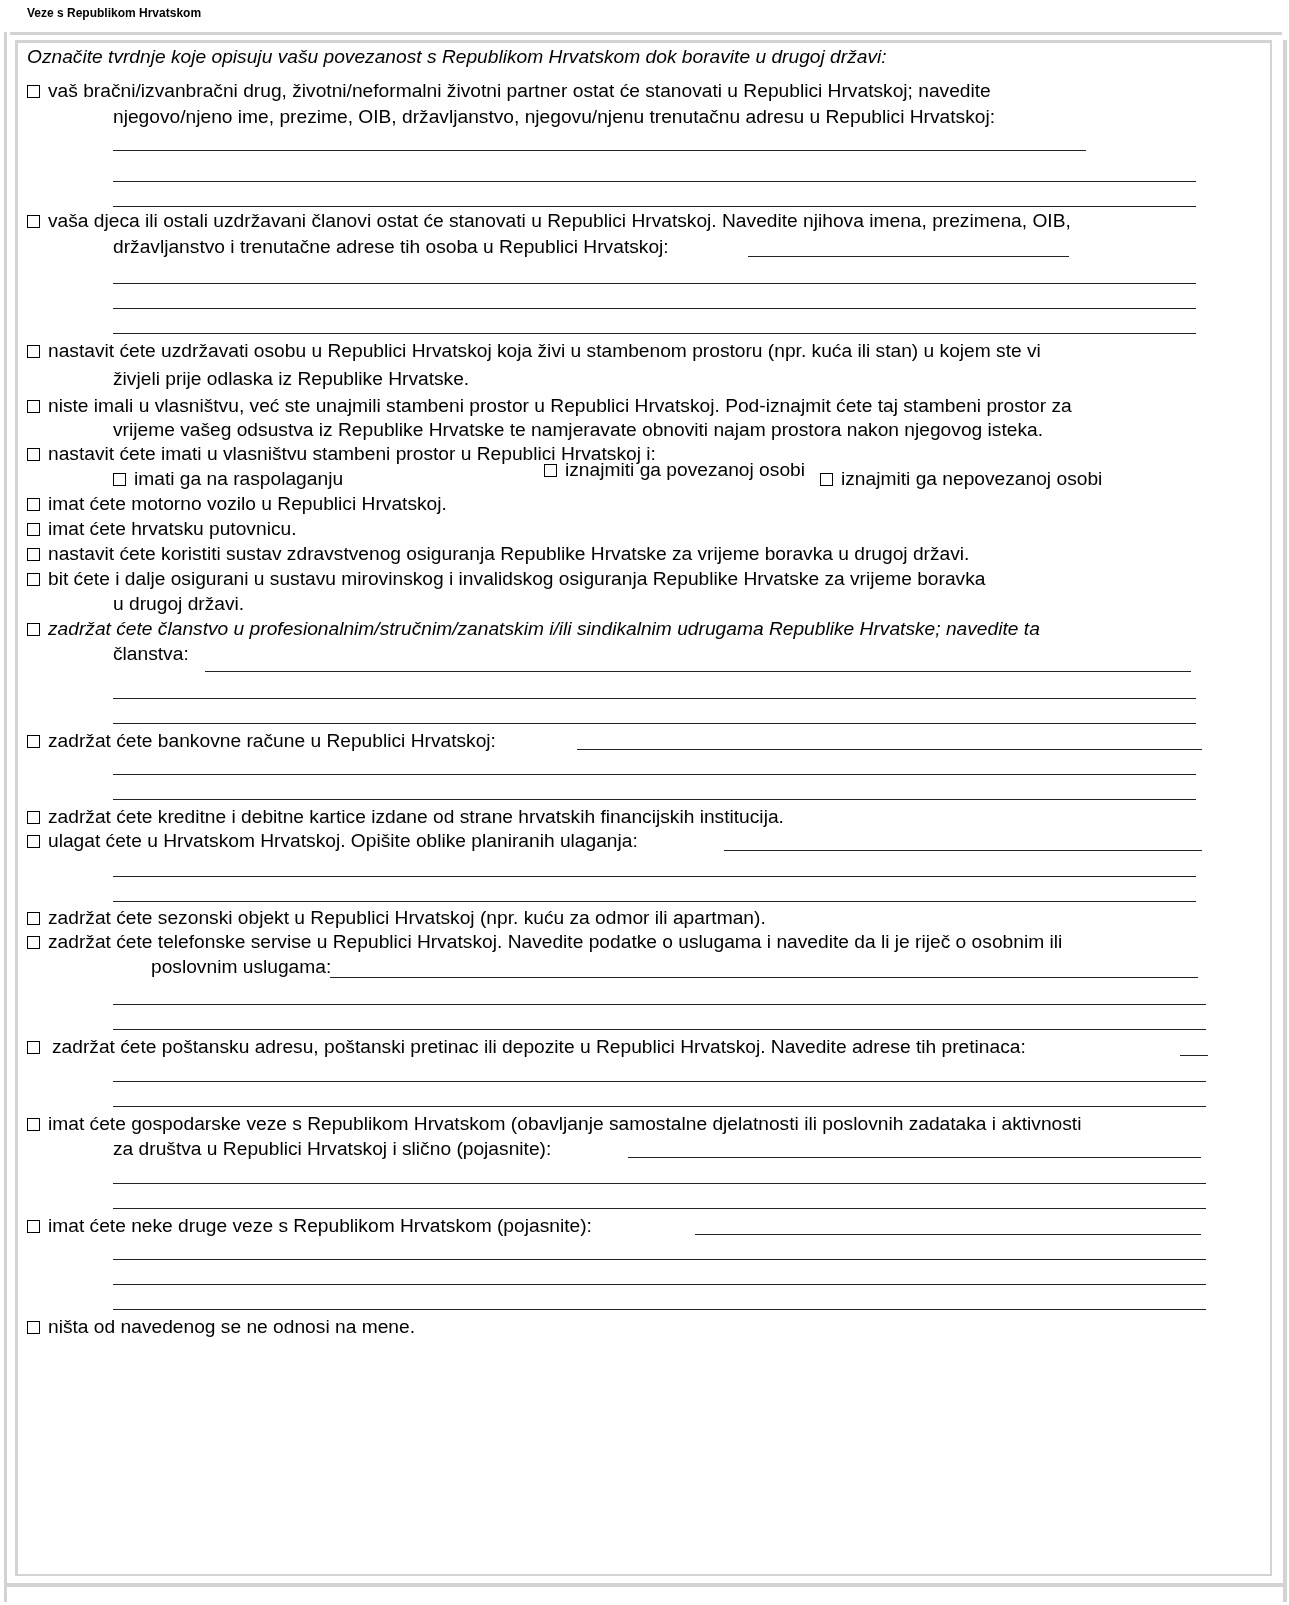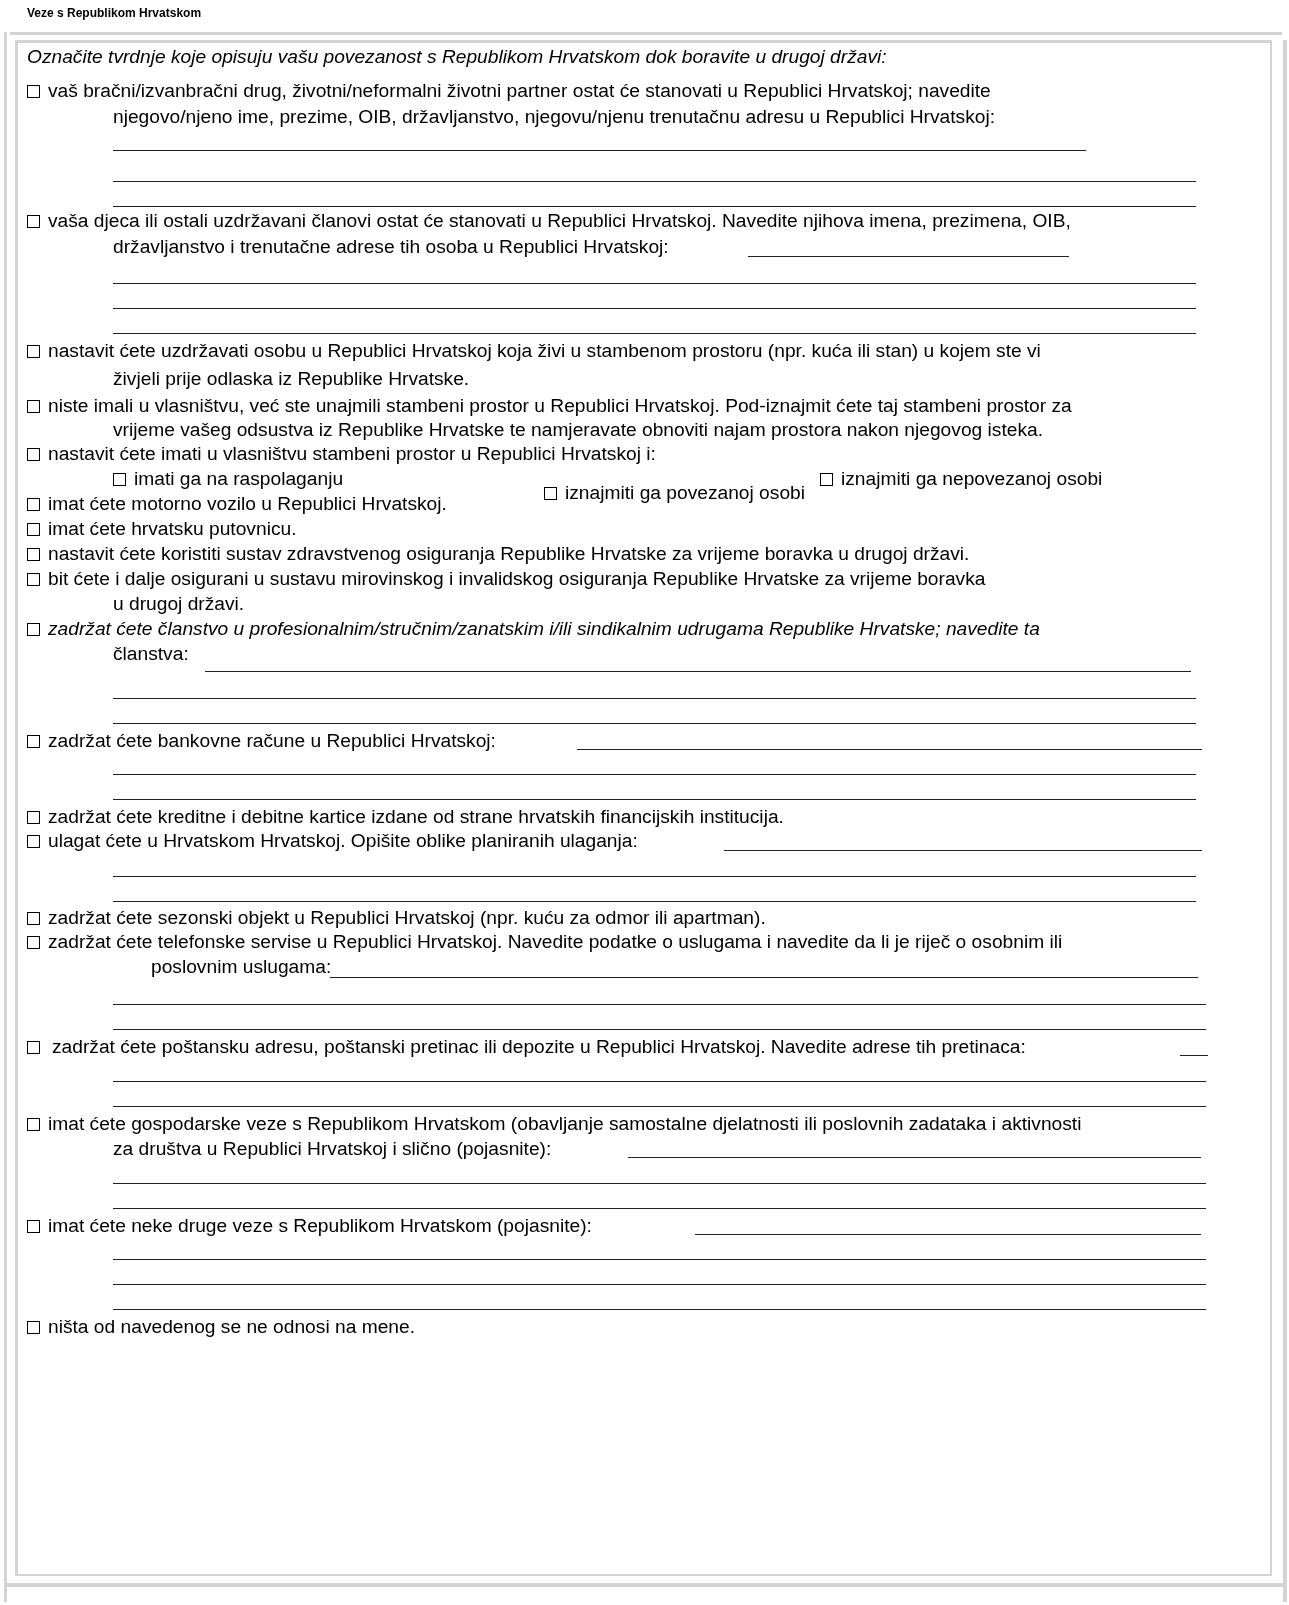--- a/index.html
+++ b/index.html
@@ -44,21 +44,21 @@
 <div class="line" style="left:113px;top:333px;width:1083px;"></div>
 
 <div class="t" style="left:27px;top:340px;"><span class="cb"></span><span>nastavit ćete uzdržavati osobu u Republici Hrvatskoj koja živi u stambenom prostoru (npr. kuća ili stan) u kojem ste vi</span></div>
 <div class="t" style="left:113px;top:368px;">živjeli prije odlaska iz Republike Hrvatske.</div>
 
 <div class="t" style="left:27px;top:395px;"><span class="cb"></span><span>niste imali u vlasništvu, već ste unajmili stambeni prostor u Republici Hrvatskoj. Pod-iznajmit ćete taj stambeni prostor za</span></div>
 <div class="t" style="left:113px;top:419px;">vrijeme vašeg odsustva iz Republike Hrvatske te namjeravate obnoviti najam prostora nakon njegovog isteka.</div>
 
 <div class="t" style="left:27px;top:443px;"><span class="cb"></span><span>nastavit ćete imati u vlasništvu stambeni prostor u Republici Hrvatskoj i:</span></div>
 <div class="t" style="left:113px;top:468px;"><span class="cb"></span><span>imati ga na raspolaganju</span></div>
-<div class="t" style="left:500px;top:482px;padding-left:44px;"><span class="cb"></span><span>iznajmiti ga povezanoj osobi</span></div>
+<div class="t" style="left:500px;top:459px;padding-left:44px;"><span class="cb"></span><span>iznajmiti ga povezanoj osobi</span></div>
 <div class="t" style="left:820px;top:468px;"><span class="cb"></span><span>iznajmiti ga nepovezanoj osobi</span></div>
 
 <div class="t" style="left:27px;top:493px;"><span class="cb"></span><span>imat ćete motorno vozilo u Republici Hrvatskoj.</span></div>
 
 <div class="t" style="left:27px;top:518px;"><span class="cb"></span><span>imat ćete hrvatsku putovnicu.</span></div>
 
 <div class="t" style="left:27px;top:543px;text-align:center;"><span class="cb"></span><span>nastavit ćete koristiti sustav zdravstvenog osiguranja Republike Hrvatske za vrijeme boravka u drugoj državi.</span></div>
 
 <div class="t" style="left:27px;top:568px;"><span class="cb"></span><span>bit ćete i dalje osigurani u sustavu mirovinskog i invalidskog osiguranja Republike Hrvatske za vrijeme boravka</span></div>
 <div class="t" style="left:113px;top:593px;">u drugoj državi.</div>

